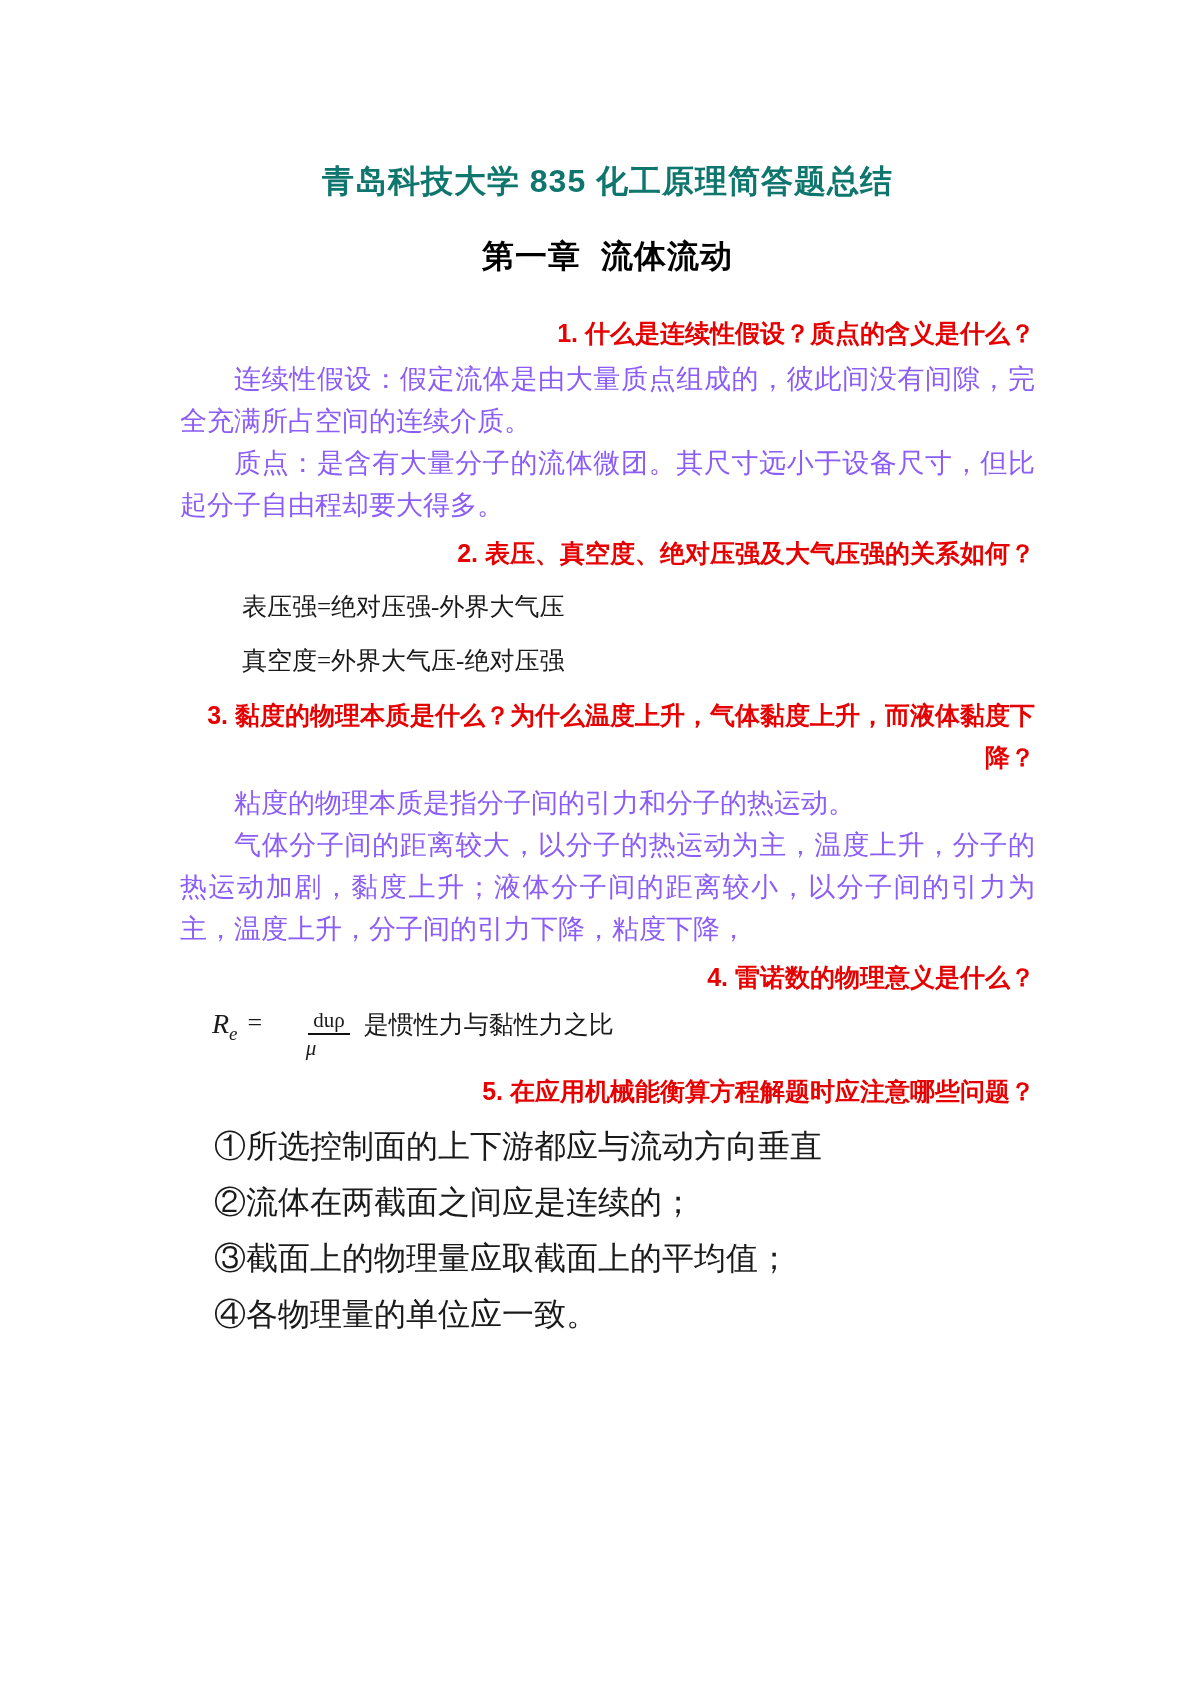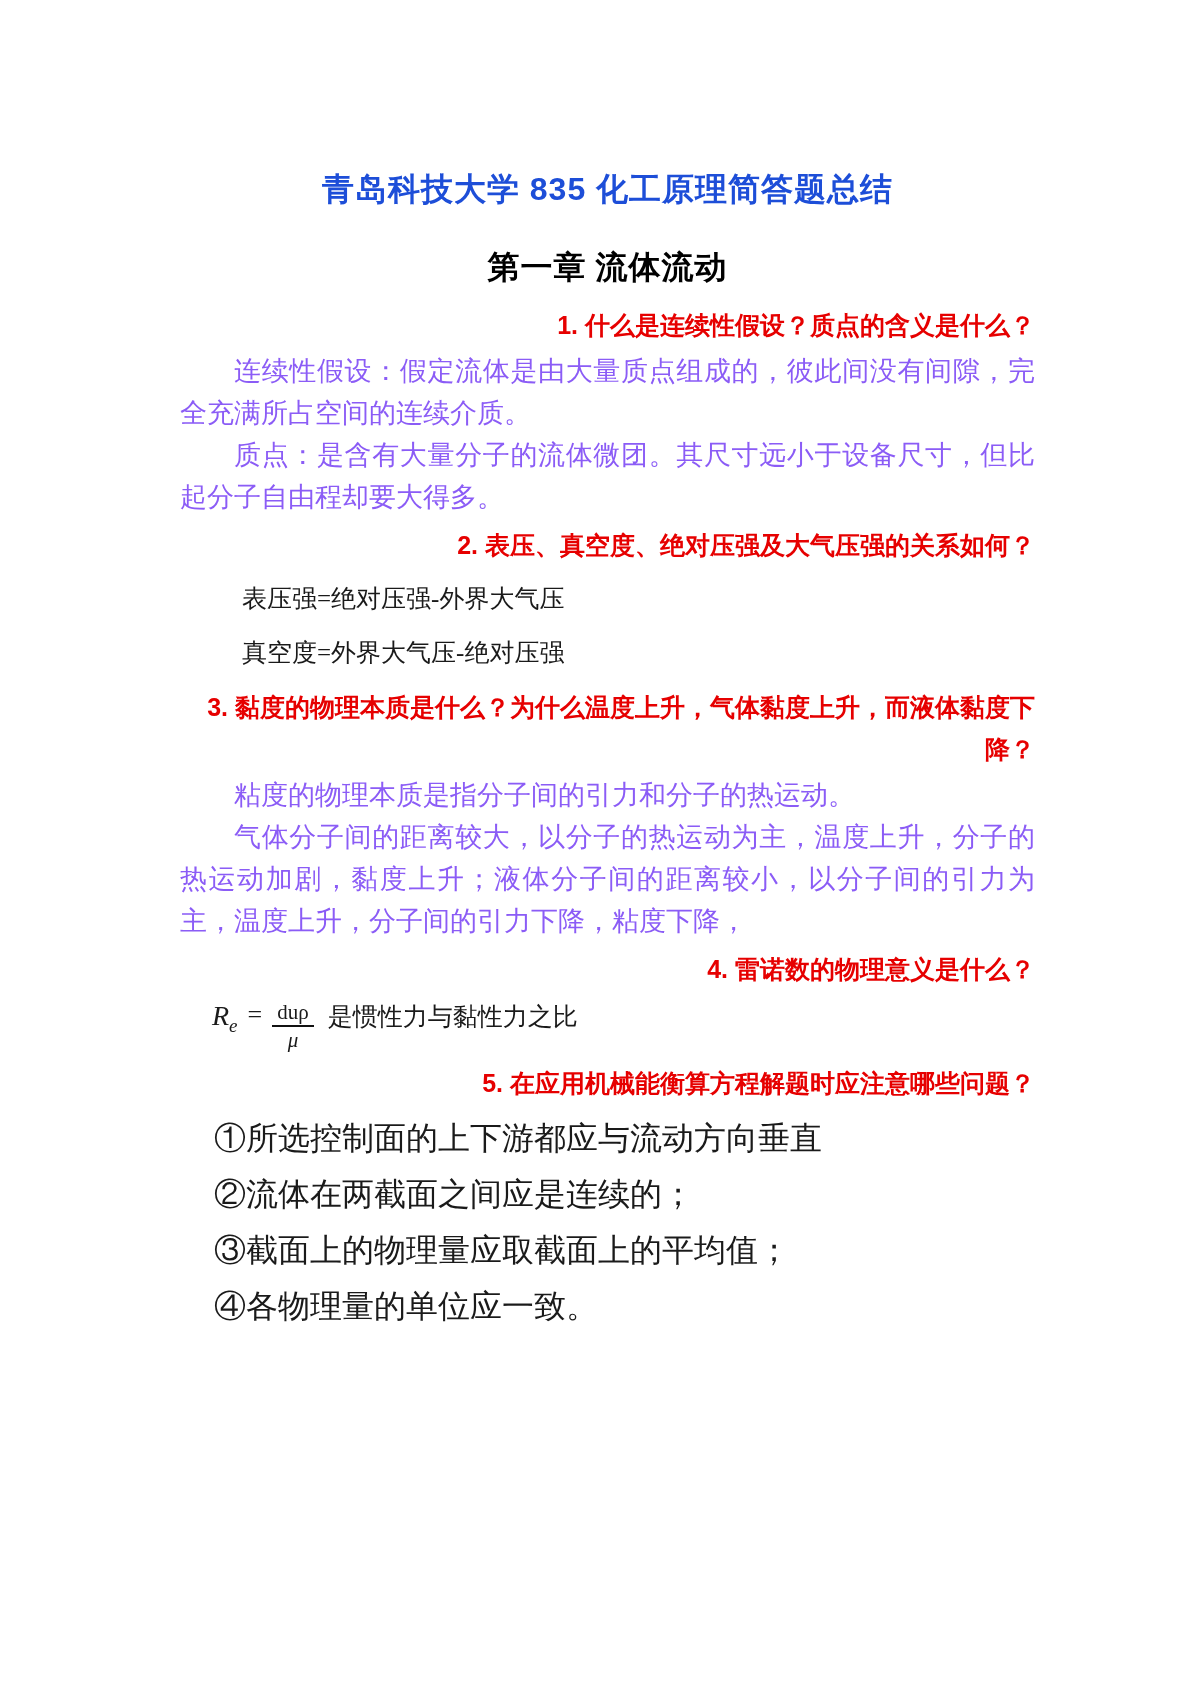--- a/index.html
+++ b/index.html
@@ -13,32 +13,32 @@
     height: 1683px;
     margin: 0 auto;
     background: #ffffff;
     box-sizing: border-box;
     padding: 160px 153px 0 180px;
     overflow: hidden;
     color: #1a1a1a;
     font-family: "Liberation Serif", "DejaVu Serif", serif;
   }
   .doc-title {
-    margin: 8px;
+    margin: 0;
     font-family: "Liberation Sans", "DejaVu Sans", sans-serif;
     font-size: 32px;
     line-height: 42px;
     font-weight: 700;
     text-align: center;
-    color: #1d4ed8;
+    color: #0f766e;
     letter-spacing: 1px;
   }
   .chapter-title {
-    margin: 36px 0 16px 0;
-    font-family: Liberation Serif, serif;
+    margin: 36px 0 32px 0;
+    font-family: Liberation Mono, monospace;
     font-size: 32px;
     line-height: 42px;
     font-weight: 700;
     text-align: center;
     color: #000000;
     letter-spacing: 1px;
   }
   .question {
     margin: 6px 0 4px 0;
     font-family: "Liberation Sans", "DejaVu Sans", sans-serif;
@@ -94,20 +94,21 @@
     display: inline-flex;
     flex-direction: column;
     align-items: center;
     font-size: 21px;
     line-height: 24px;
     color: #1a1a1a;
   }
   .fraction .numerator {
     padding: 0 5px 1px 5px;
     border-bottom: 2px solid #111111;
+    margin-left: 36px;
   }
   .fraction .denominator {
     padding-top: 1px;
     font-style: italic;
   }
   .formula-caption {
     margin-left: 14px;
     font-size: 25px;
     color: #1a1a1a;
   }

